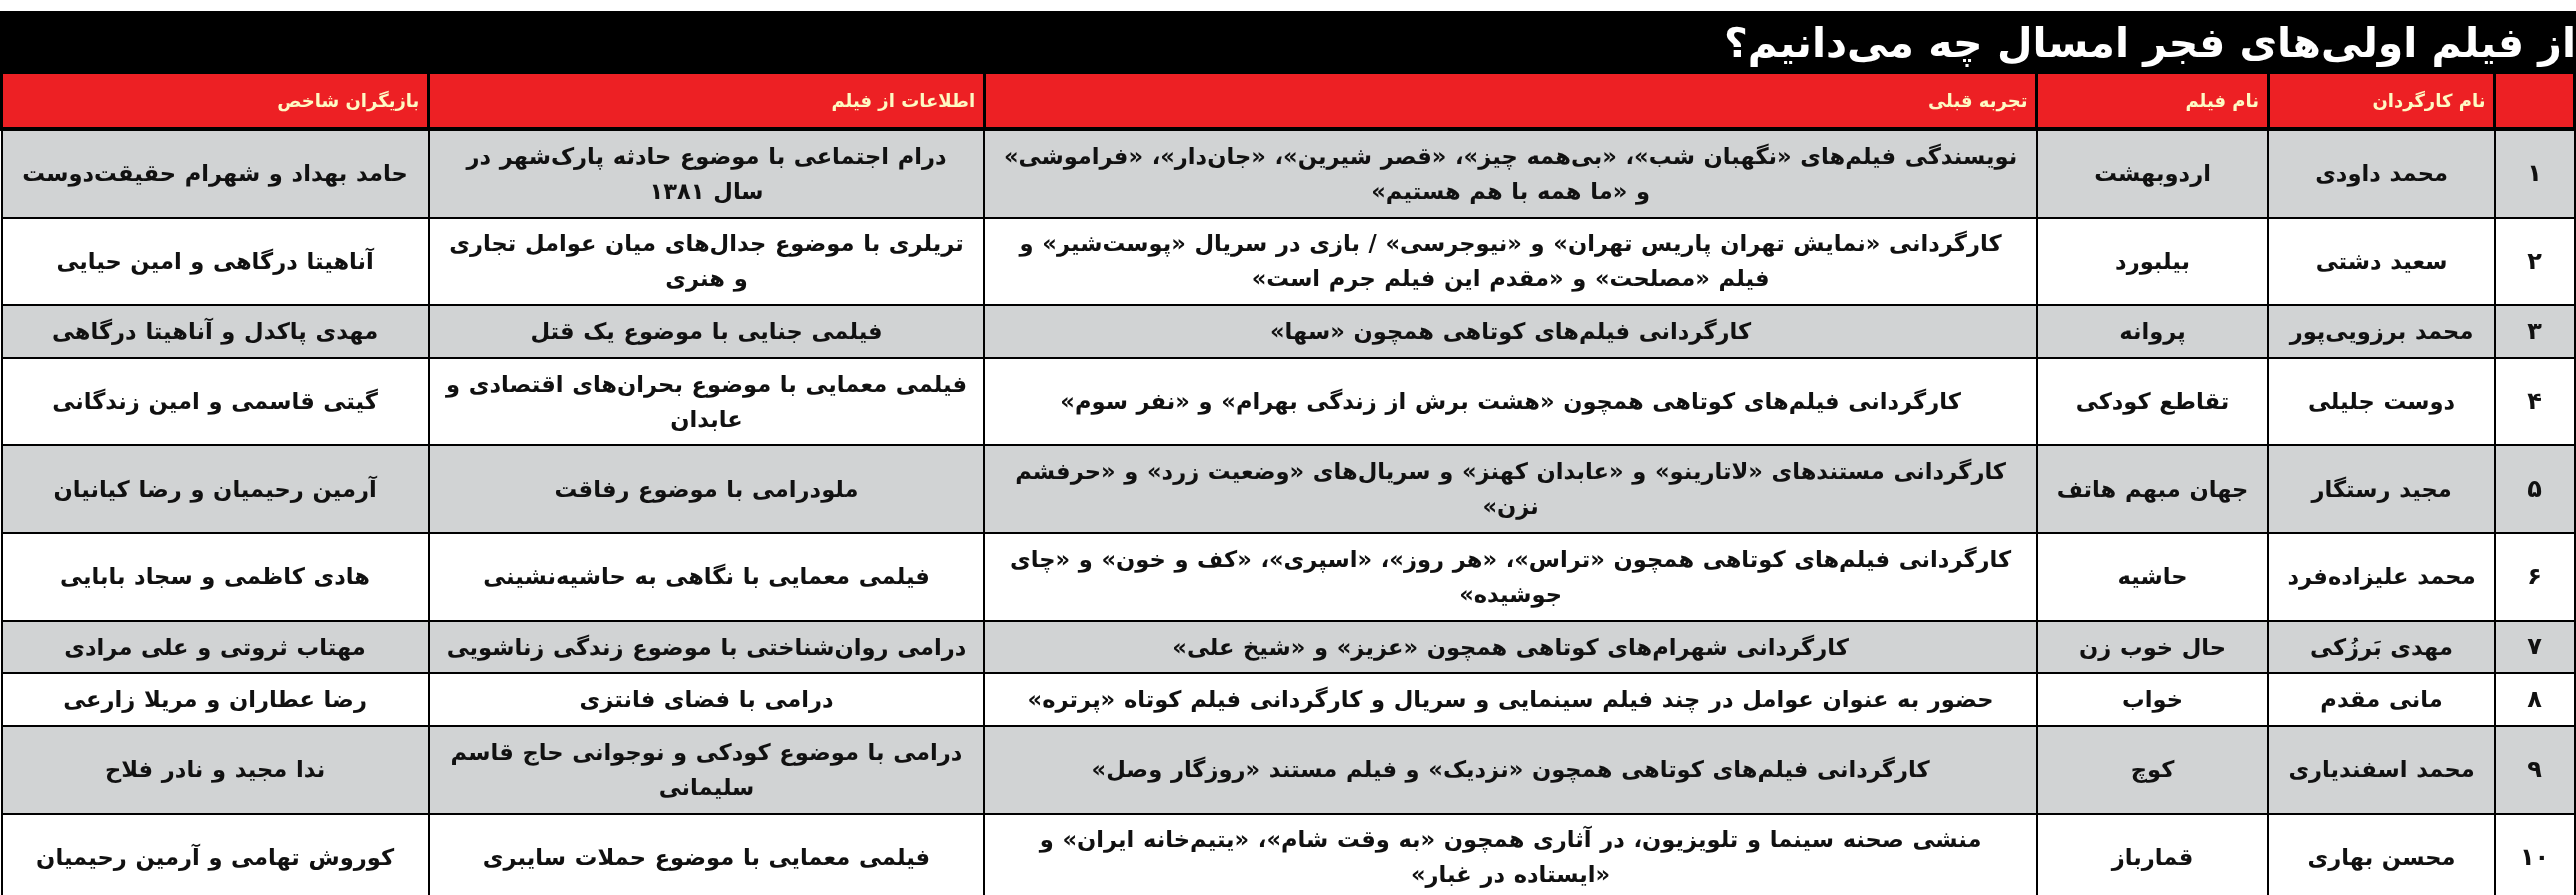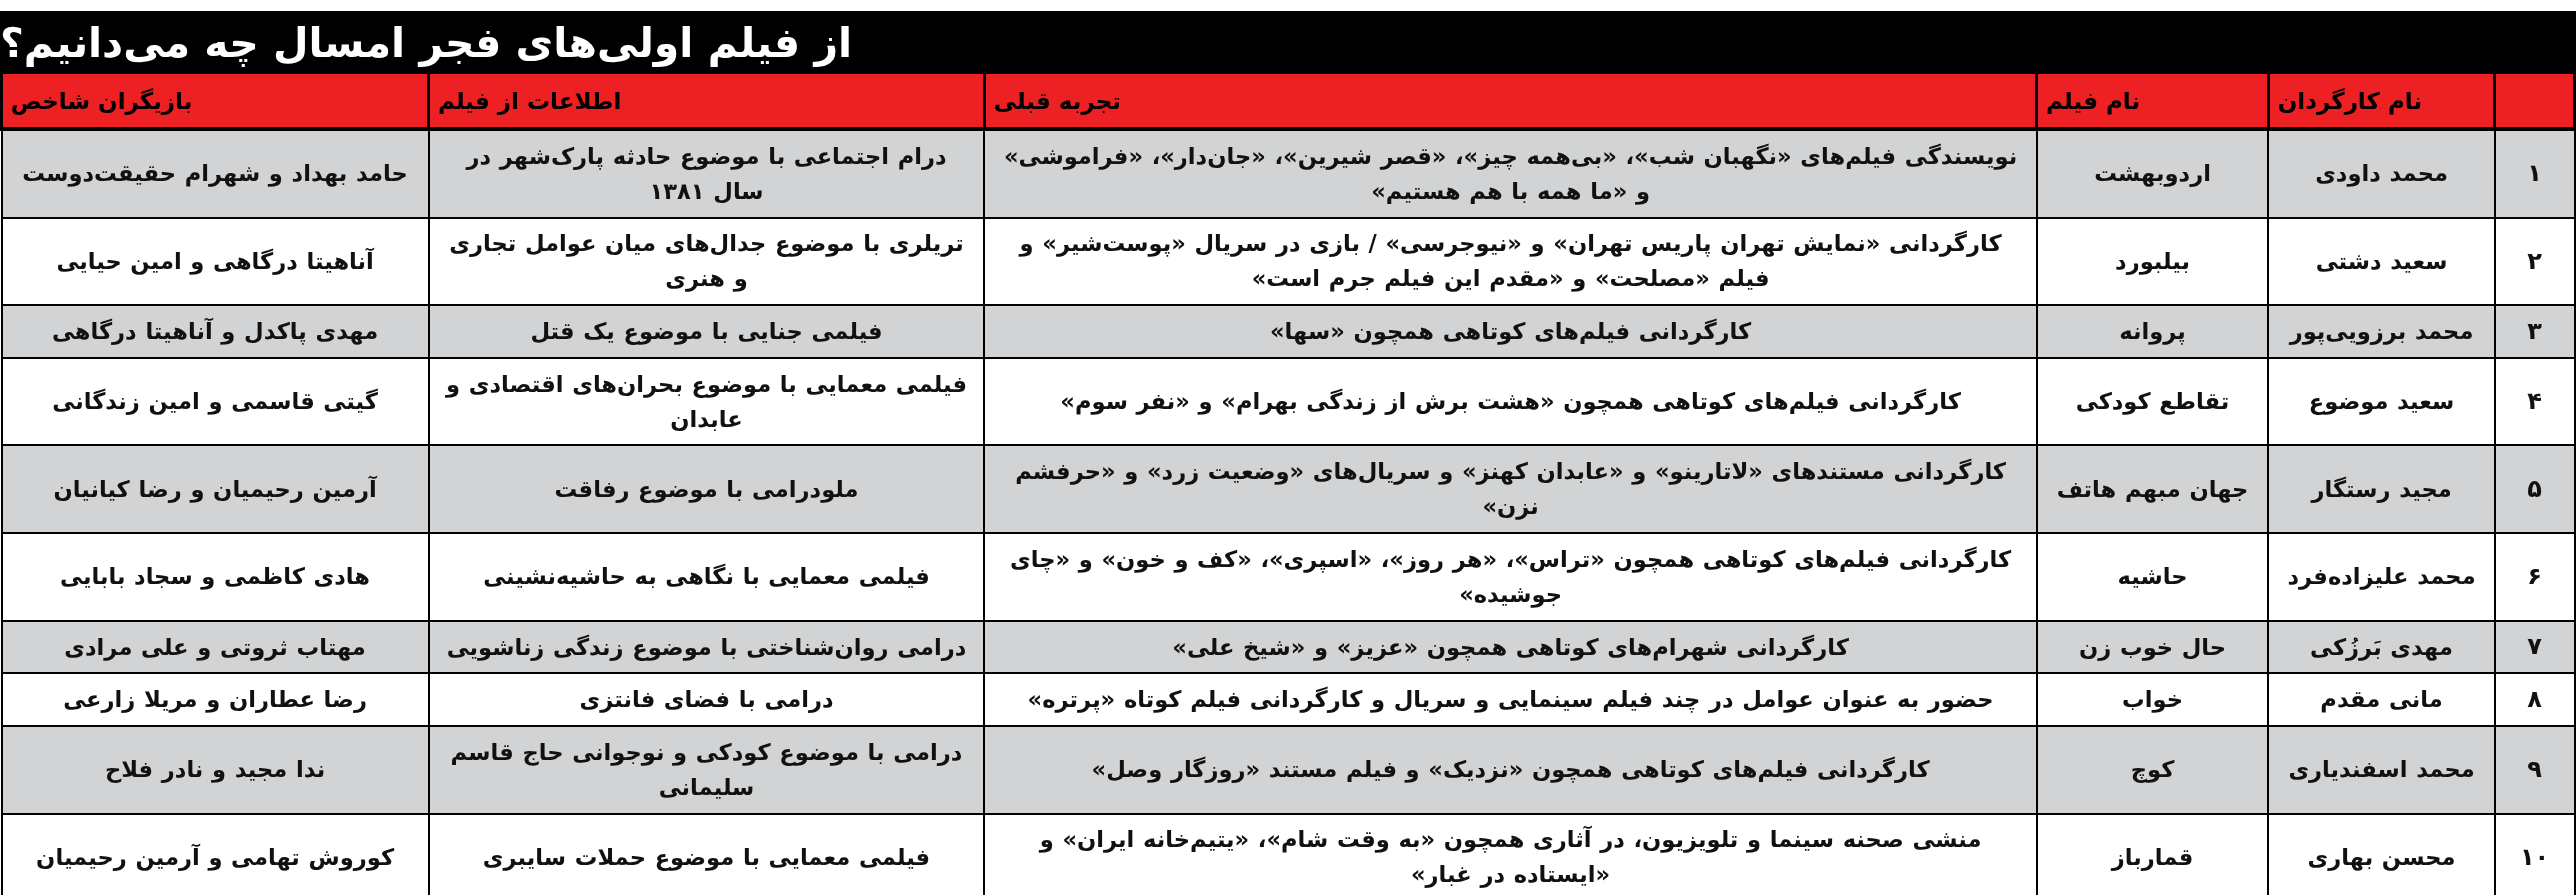--- a/index.html
+++ b/index.html
@@ -24,21 +24,21 @@
   }
   .top-strip {
     height: 11px;
     background: var(--white);
   }
   .title-bar {
     height: 63px;
     background: var(--black);
     display: flex;
     align-items: center;
-    justify-content: flex-end;
+    justify-content: flex-start;
   }
   .title-bar .title {
     color: #ffffff;
     font-size: 41px;
     font-weight: bold;
     letter-spacing: -0.8px;
   }
   table.films {
     width: 100%;
     border-collapse: collapse;
@@ -49,29 +49,29 @@
   }
   col.col-index      { width: 3.1%; }
   col.col-director   { width: 8.8%; }
   col.col-film       { width: 9.0%; }
   col.col-experience { width: 40.9%; }
   col.col-info       { width: 21.6%; }
   col.col-actors     { width: 16.6%; }
 
   thead th {
     background: var(--red);
-    color: #000000;
-    font-size: 23px;
+    color: #fef9c3;
+    font-size: 18px;
     font-weight: bold;
     height: 55px;
     border: 3.9px solid var(--black);
     border-top: none;
     border-bottom: 4.7px solid var(--black);
     padding: 4.7px 7.8px;
-    text-align: left;
+    text-align: right;
     vertical-align: middle;
   }
   tbody td {
     border: 2.3px solid var(--black);
     font-size: 22.6px;
     font-weight: bold;
     color: #111111;
     text-align: center;
     vertical-align: middle;
     padding: 7.8px 12.5px;
@@ -130,21 +130,21 @@
         <tr>
           <td class="col-index">۳</td>
           <td class="col-director">محمد برزویی‌پور</td>
           <td class="col-film">پروانه</td>
           <td class="col-experience">کارگردانی فیلم‌های کوتاهی همچون «سها»</td>
           <td class="col-info">فیلمی جنایی با موضوع یک قتل</td>
           <td class="col-actors">مهدی پاکدل و آناهیتا درگاهی</td>
         </tr>
         <tr>
           <td class="col-index">۴</td>
-          <td class="col-director">سعید موضوع</td>
+          <td class="col-director">دوست جلیلی</td>
           <td class="col-film">تقاطع کودکی</td>
           <td class="col-experience">کارگردانی فیلم‌های کوتاهی همچون «هشت برش از زندگی بهرام» و «نفر سوم»</td>
           <td class="col-info">فیلمی معمایی با موضوع بحران‌های اقتصادی و عابدان</td>
           <td class="col-actors">گیتی قاسمی و امین زندگانی</td>
         </tr>
         <tr>
           <td class="col-index">۵</td>
           <td class="col-director">مجید رستگار</td>
           <td class="col-film">جهان مبهم هاتف</td>
           <td class="col-experience">کارگردانی مستندهای «لاتارینو» و «عابدان کهنز» و سریال‌های «وضعیت زرد» و «حرفشم نزن»</td>

